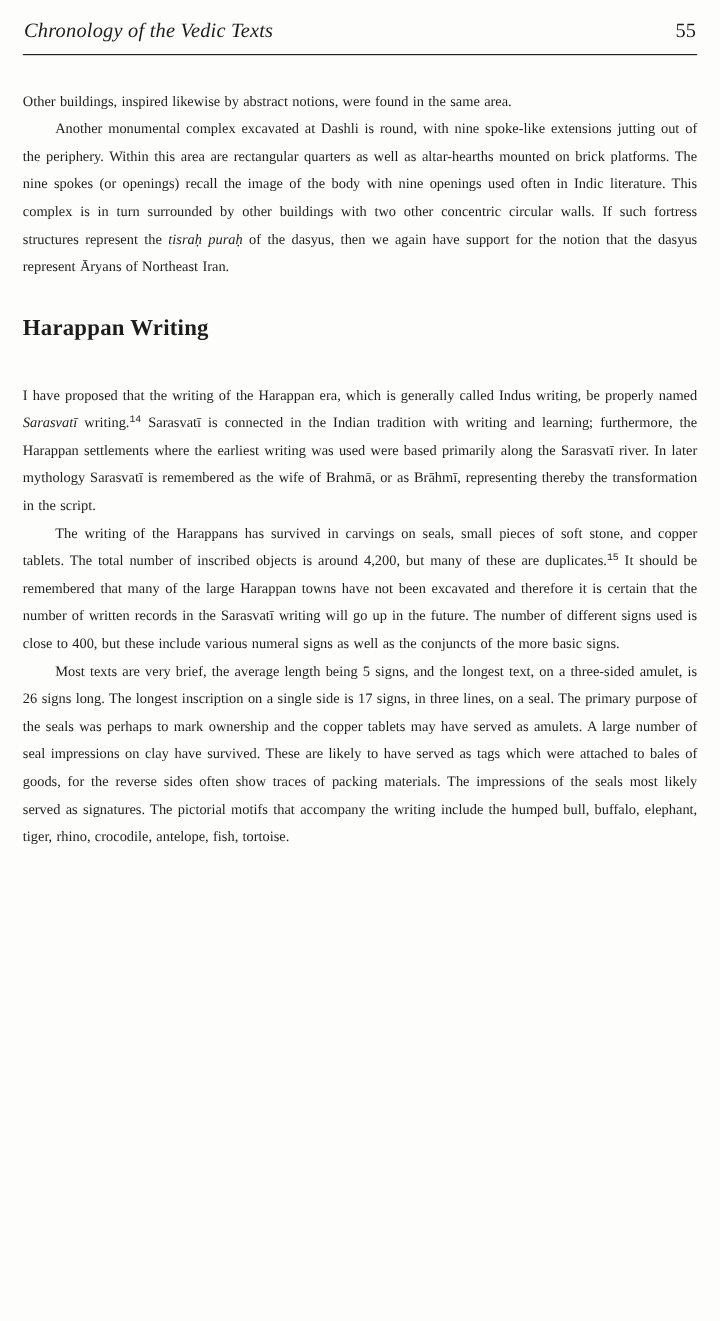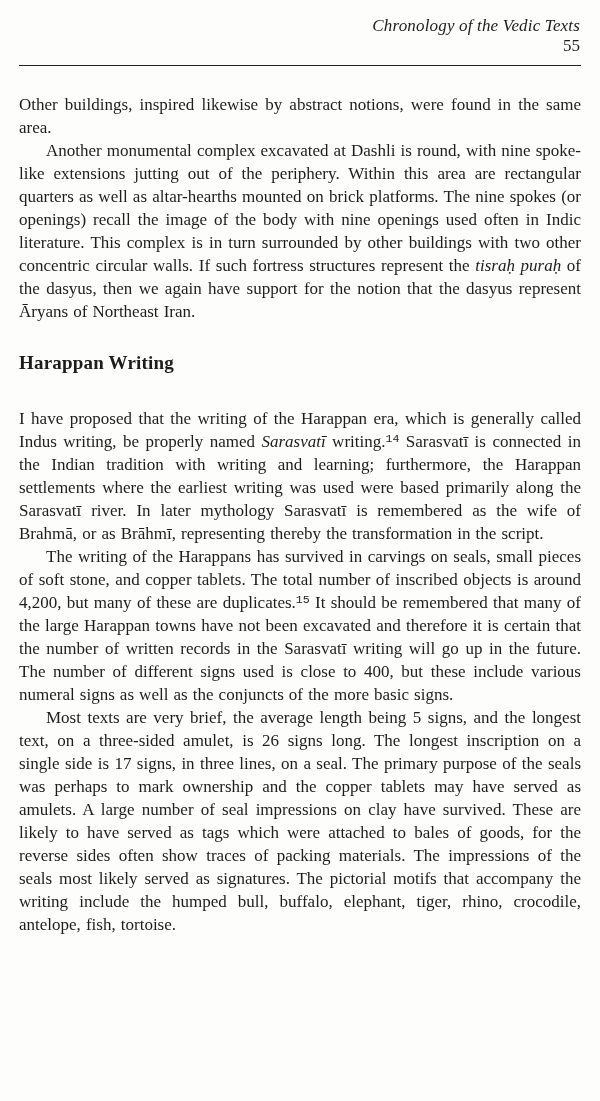--- a/index.html
+++ b/index.html
@@ -20,41 +20,40 @@
     height: 1101px;
     padding: 14px 19px 0 19px;
     overflow: hidden;
   }
   .page-header {
     display: flex;
     justify-content: space-between;
     align-items: flex-end;
     font-size: 17px;
     padding: 2px 1px 0 1px;
-    flex-direction: column;
   }
   .running-title {
     font-style: italic;
     letter-spacing: 0.01em;
   }
   .page-number {
     font-style: normal;
   }
   .header-rule {
     border: 0;
     border-top: 1.6px solid #222;
     margin: 9px 0 0 0;
     height: 0;
   }
   .page-body {
     margin-top: 27px;
   }
   .para {
     margin: 0;
-    font-size: 17px;
+    font-size: 12px;
     line-height: 23px;
     text-align: justify;
     word-spacing: 0.05em;
   }
   .para.indent {
     text-indent: 27px;
   }
   .section-heading {
     font-size: 19px;
     font-weight: bold;

